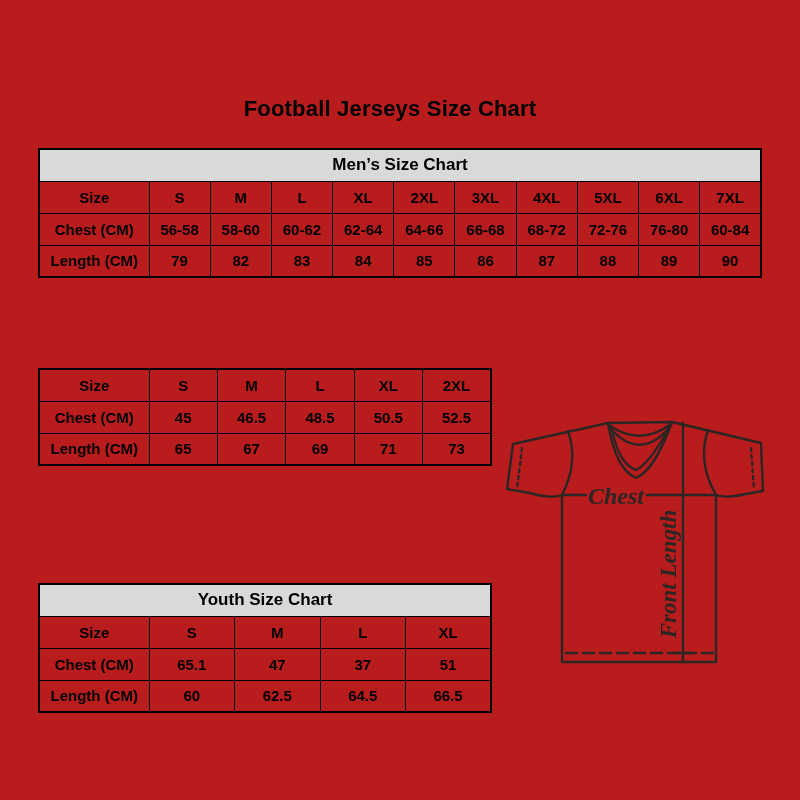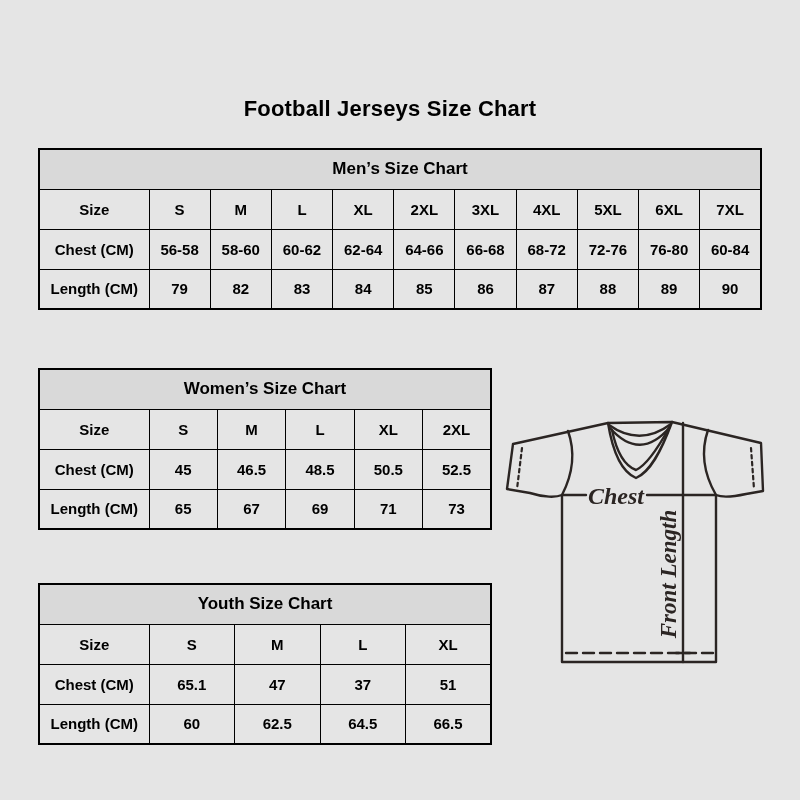--- a/index.html
+++ b/index.html
@@ -3,37 +3,37 @@
 <meta charset="utf-8">
 <style>
   :root{
     --header_bg:#d9d9d9;
     --border:#000000;
     --text:#000000;
     --line:#2b2523;
   }
   html,body{margin:0;padding:0;background:#fff;}
   .canvas{
-    position:relative;width:800px;height:800px;background:#e5e5e5;overflow:hidden;
+    position:relative;width:800px;height:800px;background:#b91c1c;overflow:hidden;
     font-family:"Liberation Sans",sans-serif;color:var(--text,#000);
   }
   .page-title{
     position:absolute;top:96px;left:0;width:780px;text-align:center;
     font-size:22px;font-weight:bold;letter-spacing:.2px;
   }
   table.size-table{
     position:absolute;border-collapse:collapse;table-layout:fixed;
     border:2px solid var(--border,#000);
     font-weight:bold;font-size:15px;color:var(--text,#000);
   }
   table.size-table td, table.size-table th{
     border:1.5px solid var(--border,#000);
     text-align:center;vertical-align:middle;padding:0;overflow:hidden;
   }
-  table.size-table tr{height:40px;}
+  table.size-table tr{height:32px;}
   table.size-table th{
     background:var(--header_bg,#d9d9d9);
     font-size:17px;font-weight:bold;
   }
   .tbl-men{left:38px;top:148px;width:724px;}
   .tbl-women{left:38px;top:368px;width:454px;}
   .tbl-youth{left:38px;top:548px;width:454px;margin-top:35px;}
   .col-label{width:110px;}
   svg.jersey{position:absolute;left:500px;top:402px;width:278px;height:285px;}
   svg.jersey path{
@@ -107,23 +107,20 @@
     </tbody>
   </table>
 
   <table class="size-table tbl-women">
     <colgroup>
         <col class="col-label">
         <col span="5">
       </colgroup>
     <tbody>
       <tr>
-          <th colspan="6">Women’s Size Chart</th>
-        </tr>
-      <tr>
         <td>Size</td>
         <td>S</td>
         <td>M</td>
         <td>L</td>
         <td>XL</td>
         <td>2XL</td>
       </tr>
       <tr>
         <td>Chest (CM)</td>
         <td>45</td>

